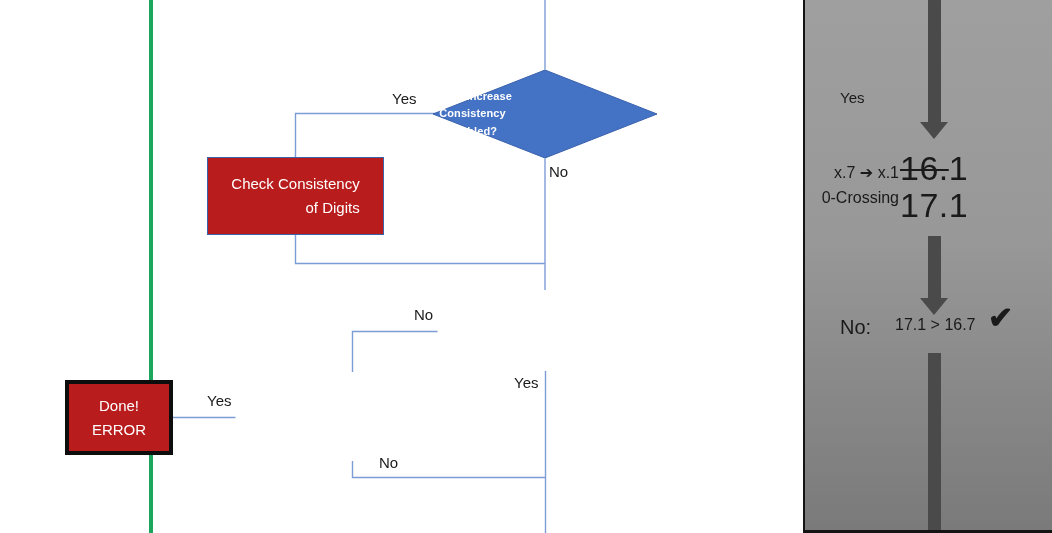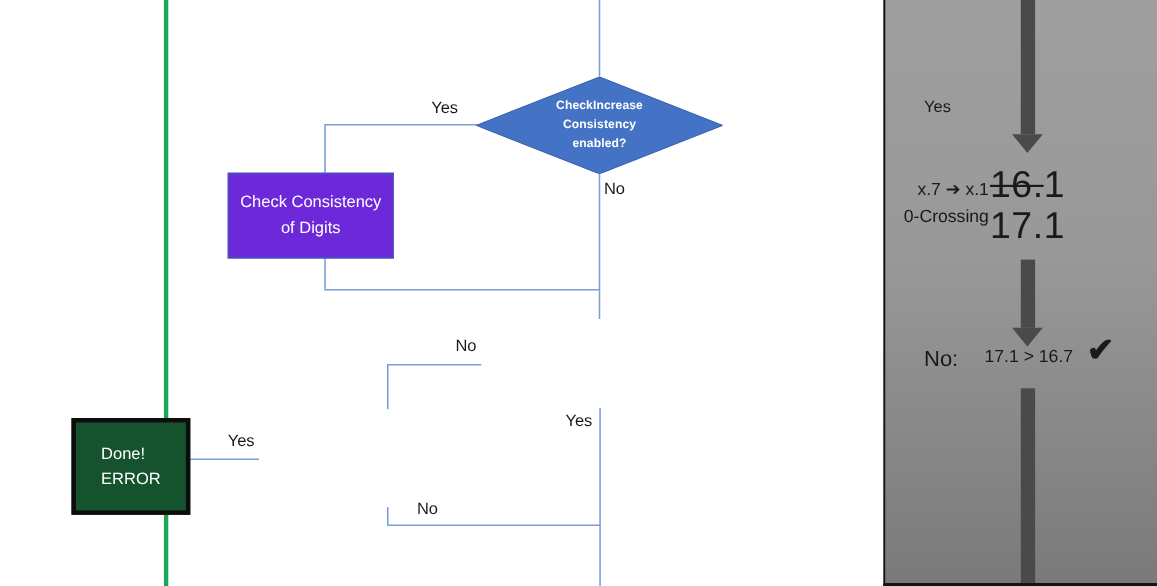--- a/index.html
+++ b/index.html
@@ -3,37 +3,37 @@
 <meta charset="utf-8">
 <style>
   html,body { margin:0; padding:0; background:#fff; }
   .stage {
     position:relative; width:1052px; height:533px; background:#ffffff;
     overflow:hidden; font-family:"Liberation Sans", sans-serif; color:#1a1a1a;
   }
   .green-line { position:absolute; left:149px; top:0; width:4px; height:533px; background:#1CA65C; }
   svg.connectors { position:absolute; left:0; top:0; pointer-events:none; }
 
-  .diamond { position:absolute; display:flex; align-items:center; justify-content:center; }
+  .diamond { position:absolute; display:flex; align-items:center; }
   .diamond svg { position:absolute; left:0; top:0; width:100%; height:100%; }
   .diamond .txt {
     position:relative; color:#fff; font-size:11px; font-weight:600;
     text-align:center; white-space:pre-line; line-height:1.55; letter-spacing:.1px;
   }
   .process {
-    position:absolute; left:207px; top:157px; width:151px; height:78px;
-    background:#6d28d9; border:1px solid #3A62AD; box-sizing:border-box;
+    position:absolute; left:207px; top:157px; width:177px; height:78px;
+    background:#b91c1c; border:1px solid #3A62AD; box-sizing:border-box;
     display:flex; align-items:center; justify-content:center;
-    color:#fff; font-size:15px; text-align:center; white-space:pre-line; line-height:1.6;
+    color:#fff; font-size:15px; text-align:right; white-space:pre-line; line-height:1.6;
   }
   .terminal {
-    position:absolute; left:65px; top:380px; width:108px; height:88px;
-    background:#14532d; border:4px solid #0d0d0d; box-sizing:border-box;
+    position:absolute; left:65px; top:380px; width:108px; height:75px;
+    background:#b91c1c; border:4px solid #0d0d0d; box-sizing:border-box;
     display:flex; align-items:center; justify-content:center;
-    color:#fff; font-size:15px; text-align:left; white-space:pre-line; line-height:1.55;
+    color:#fff; font-size:15px; text-align:center; white-space:pre-line; line-height:1.55;
   }
   .lbl { position:absolute; font-size:15px; color:#1a1a1a; }
   .lbl-top-yes { left:392px; top:90px; }
   .lbl-top-no  { left:549px; top:163px; }
   .lbl-mid-no  { left:414px; top:306px; }
   .lbl-mid-yes { left:514px; top:374px; }
   .lbl-bot-yes { left:207px; top:392px; }
   .lbl-bot-no  { left:379px; top:454px; }
 
   .panel {

